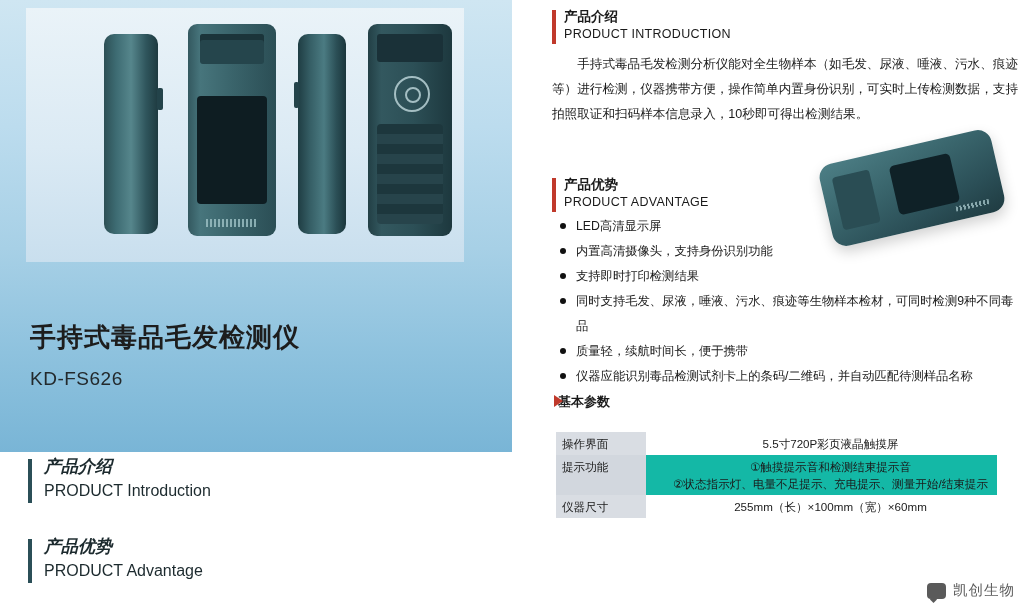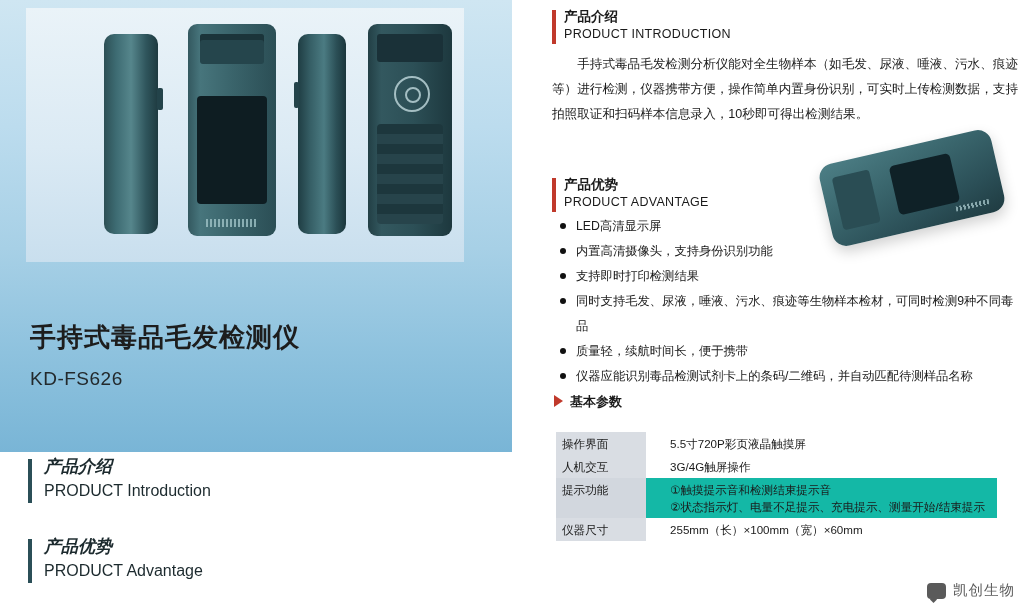--- a/index.html
+++ b/index.html
@@ -83,27 +83,27 @@
     background:linear-gradient(160deg,#4d7f86 0%,#3a666d 38%,#2b4f57 72%,#1f3b41 100%);
     border-radius:14px;transform:rotate(-13deg);box-shadow:0 6px 14px rgba(0,0,0,.18);}
   .mini-dev .mscreen{position:absolute;left:70px;top:16px;width:62px;height:50px;background:#0f2127;border-radius:5px;}
   .mini-dev .mtop{position:absolute;left:12px;top:14px;width:38px;height:54px;background:#2a4d54;border-radius:4px;}
   .mini-dev .mlogo{position:absolute;right:16px;bottom:9px;width:34px;height:5px;
     background:repeating-linear-gradient(90deg,#a9c9cd 0 2px,transparent 2px 4px);opacity:.75;}
 
   #param-head{position:absolute;left:42px;top:392px;}
   #param-head .arrow{position:absolute;left:0;top:3px;width:0;height:0;
     border-left:9px solid #c0392b;border-top:6px solid transparent;border-bottom:6px solid transparent;}
-  #param-head .ptitle{margin-left:16px;font-size:13px;font-weight:bold;color:#1a1a1a;}
+  #param-head .ptitle{margin-left:4px;font-size:13px;font-weight:bold;color:#1a1a1a;}
 
   table.params{position:absolute;left:556px;top:432px;width:441px;border-collapse:collapse;}
   table.params td{font-size:11.6px;color:#1a1a1a;padding:3px 6px;vertical-align:top;line-height:17px;}
   table.params td.k{width:78px;background:#d9dde3;color:#1a1a1a;}
   table.params tr.alt td.v{background:#14b8a6;}
-  table.params td.v{background:#ffffff;padding-left:24px;}
+  table.params td.v{background:#ffffff;padding-left:24px;text-align:center;}
   table.params tr.alt td.k{background:#d2d7de;margin-top:32px;}
 
   
   .wm{position:absolute;right:18px;bottom:14px;display:flex;align-items:center;gap:7px;}
   .wm .wx{width:19px;height:16px;background:#5a5a5a;border-radius:4px;position:relative;}
   .wm .wx:after{content:"";position:absolute;left:4px;bottom:-3px;width:5px;height:5px;background:#5a5a5a;transform:rotate(45deg);}
   .wm .wtext{font-size:14.5px;color:#5d5d5d;letter-spacing:1px;}
 </style>
 </head>
 <body>
@@ -201,24 +201,20 @@
       <span class="ptitle">基本参数</span>
     </div>
   </div>
 
   <table class="params">
     <tbody>
         <tr>
       <td class="k">操作界面</td>
       <td class="v">5.5寸720P彩页液晶触摸屏</td>
     </tr>
-    <tr>
-      <td class="k">人机交互</td>
-      <td class="v">3G/4G触屏操作</td>
-    </tr>
     <tr class="alt">
       <td class="k">提示功能</td>
       <td class="v" style="white-space:pre-line">①触摸提示音和检测结束提示音
 ②状态指示灯、电量不足提示、充电提示、测量开始/结束提示</td>
     </tr>
     <tr>
       <td class="k">仪器尺寸</td>
       <td class="v">255mm（长）×100mm（宽）×60mm</td>
     </tr>
   </tbody>

